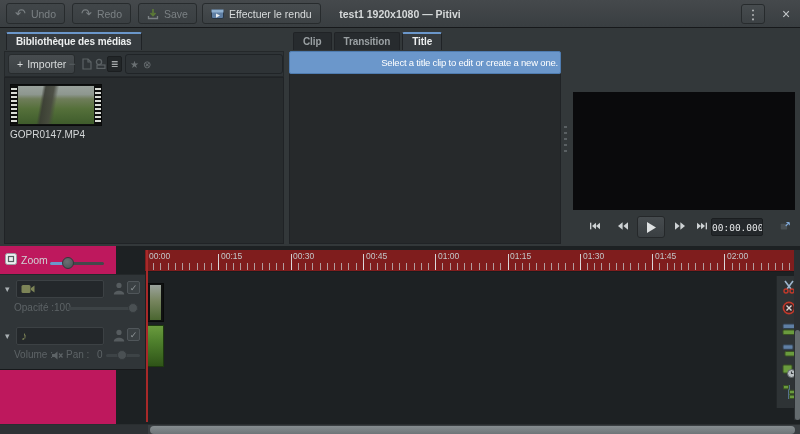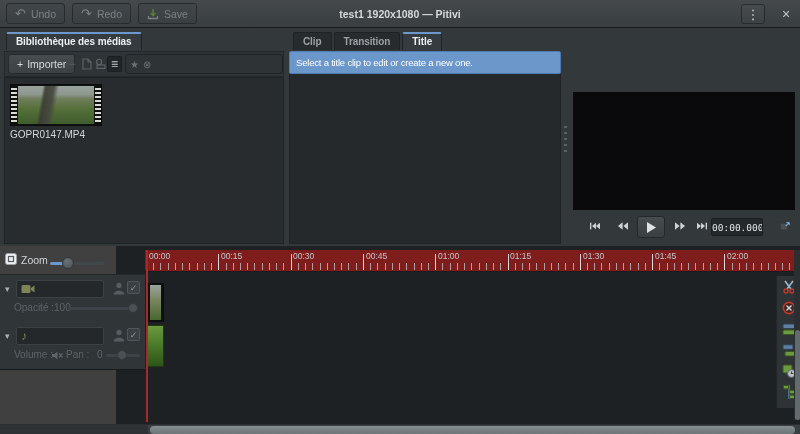--- a/index.html
+++ b/index.html
@@ -51,38 +51,38 @@
                   linear-gradient(180deg,#9aa29c 0%,#8e978f 22%,#6f7d5a 34%,#55703a 60%,#3f5c2c 100%); }
   .filmstrip .perf { position:absolute; top:1px; bottom:1px; width:6px;
       background: repeating-linear-gradient(180deg,#0d0e0d 0 2px,#d9dcd6 2px 4px); }
   .clip-label { font-size:10px; color:#d5d8d9; margin-top:3px; }
 
   
   .mid-panel { position:absolute; left:287px; top:32px; width:276px; height:212px; }
   .mid-tabs { position:absolute; left:6px; top:0; display:flex; gap:2px; }
   .infobar { position:absolute; left:2px; top:19px; width:272px; height:23px; background:var(--accent);
              border:1px solid #4f7cb0; border-radius:2px; display:flex; align-items:center; padding:0 2px 0 6px; }
-  .infobar .msg { flex:1; font-size:9.5px; letter-spacing:-0.2px; color:#fff; white-space:nowrap; overflow:hidden; }
+  .infobar .msg { flex:1; font-size:9.5px; letter-spacing:-0.2px; color:#fff; white-space:nowrap; overflow:hidden;text-align:right; }
   .infobar .act { height:19px; padding:0 7px; font-size:9.5px; color:#eceeef; background:linear-gradient(#45494c,#393d40);
                   border:1px solid #25282a; border-radius:2px; box-shadow:0 0 0 1px #9dbde0; white-space:nowrap; }
   .mid-content { position:absolute; left:2px; top:42px; width:272px; height:170px; background:#26292b; border:1px solid #202326; border-top:none; }
 
   
   .paned-dots { position:absolute; left:564px; top:126px; width:3px; height:30px;
       background: repeating-linear-gradient(180deg,#5a6063 0 2px, transparent 2px 6px); }
   .viewer-screen { position:absolute; left:573px; top:92px; width:222px; height:118px; background:#0a0a0c; }
   .tpt { position:absolute; top:4px; width:22px; height:16px; display:flex; align-items:center; justify-content:center; background:none; border:none; }
   .play-btn { position:absolute; left:637px; top:216px; width:28px; height:22px; background:linear-gradient(#474c4f,#3a3f42);
               border:1px solid #25282a; border-radius:3px; display:flex; align-items:center; justify-content:center; }
   .timecode { position:absolute; left:711px; top:218px; width:52px; height:18px; background:#24282b; border:1px solid #1b1e20;
               border-radius:2px; color:#e4e6e7; font-family:"DejaVu Sans Mono",monospace; font-size:9.5px; text-align:center; padding:0; }
 
   
   .timeline { position:absolute; left:0; top:246px; width:800px; height:178px; background:#1d2123; }
-  .tl-leftcol { position:absolute; left:0; top:0; width:116px; height:178px; background:#404040; }
+  .tl-leftcol { position:absolute; left:0; top:0; width:116px; height:178px; background:#be185d; }
   .zoom-row { position:absolute; left:0; top:4px; width:145px; height:22px; }
   .zoom-label { position:absolute; left:21px; top:4px; font-size:10.5px; color:#d0d3d5; }
   .zslider-track { position:absolute; left:50px; top:12px; width:54px; height:3px; background:#43484b; border-radius:2px; }
   .zslider-fill { position:absolute; left:0; top:0; width:18px; height:3px; background:var(--accent); border-radius:2px; }
   .zslider-handle { position:absolute; left:62px; top:7px; width:12px; height:12px; border-radius:50%;
                     background:radial-gradient(circle at 40% 35%, #6a7174, #4a5053); border:1px solid #32373a; }
   .layers-panel { position:absolute; left:0; top:28px; width:145px; height:96px; background:#303538; border-top:1px solid #24282a; border-bottom:1px solid #17191b; }
   .expander { position:absolute; font-size:9px; color:#aab0b3; }
   .lname { position:absolute; width:88px; height:18px; background:#24282b; border:1px solid #3c4144; border-radius:2px;
            display:flex; align-items:center; padding-left:4px; }
@@ -135,20 +135,30 @@
     </button>
     <button class="tbtn disabled" style="left:138px">
       <span>
         <svg width="12" height="12" viewBox="0 0 12 12">
             <path d="M6 1 v6 M3.5 5 L6 7.5 L8.5 5" stroke="#5c7a36" stroke-width="1.6" fill="none"></path>
             <path d="M1.5 8 v2.5 h9 V8" stroke="#7b8184" stroke-width="1.3" fill="none"></path>
           </svg>
       </span>
       <span>Save</span>
     </button>
+    <button class="tbtn" style="left:202px">
+      <span>
+        <svg width="13" height="12" viewBox="0 0 13 12">
+            <rect x="0.5" y="1.5" width="12" height="9" rx="1.5" fill="#5f7fa4" stroke="#2a3644"></rect>
+            <rect x="0.5" y="1.5" width="12" height="3" fill="#8fb0d0"></rect>
+            <path d="M5 5.5 L9 7.6 L5 9.7 Z" fill="#e9edf0"></path>
+          </svg>
+      </span>
+      <span>Effectuer le rendu</span>
+    </button>
     <div class="win-title">test1 1920x1080 — Pitivi</div>
     <button class="menu-btn">
       <span>⋮</span>
     </button>
     <button class="close-btn">
       <span>×</span>
     </button>
   </div>
 
   <div class="lib-panel">

